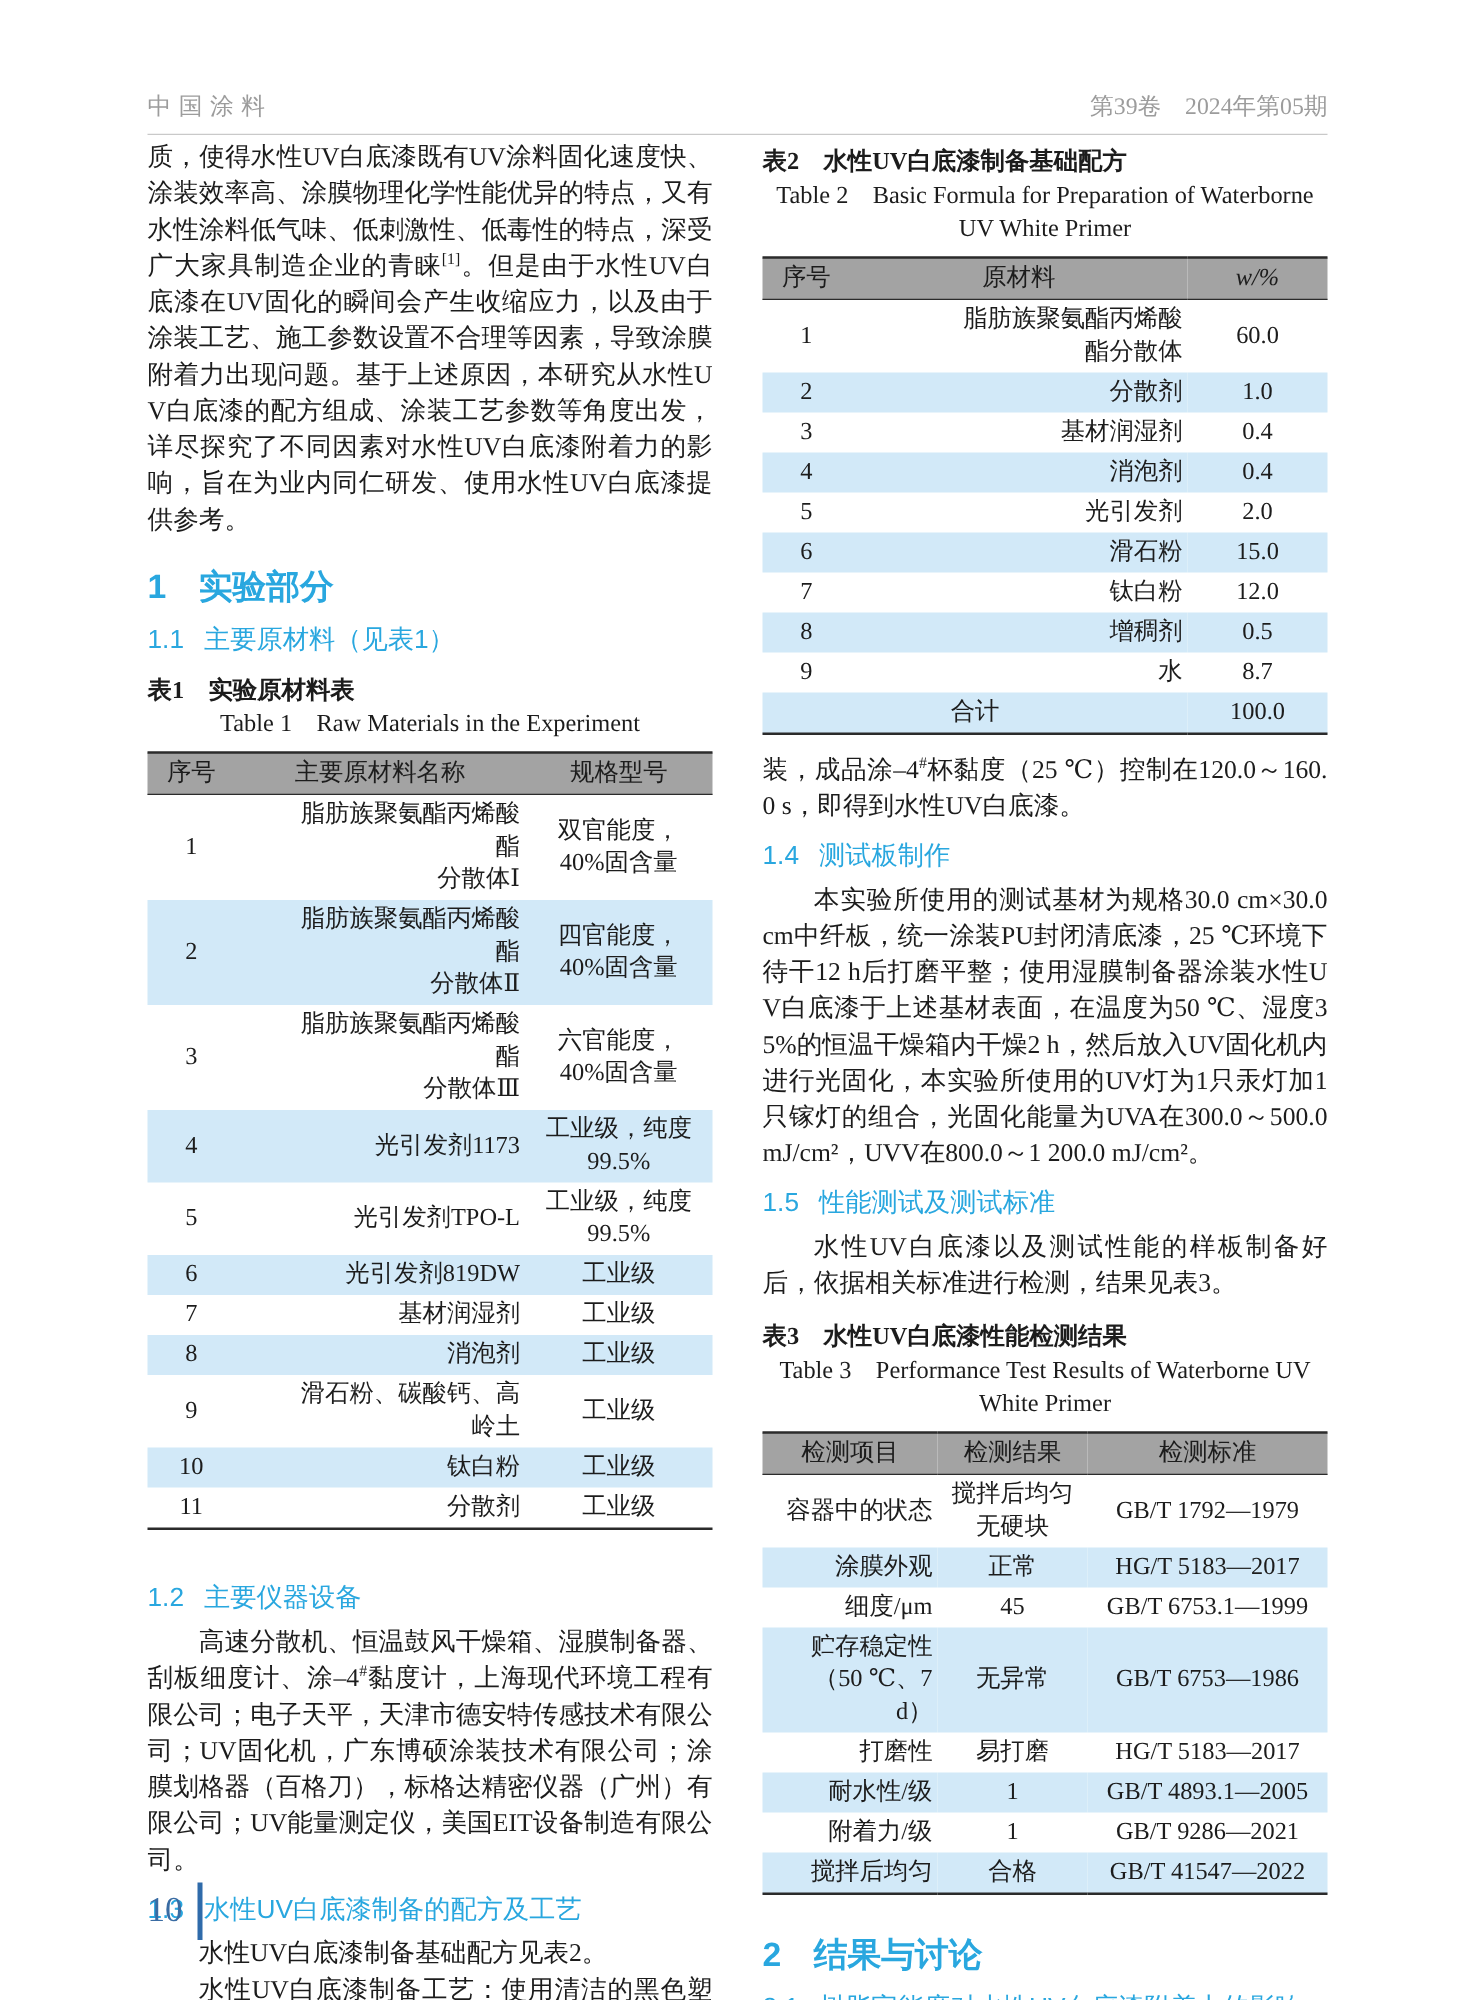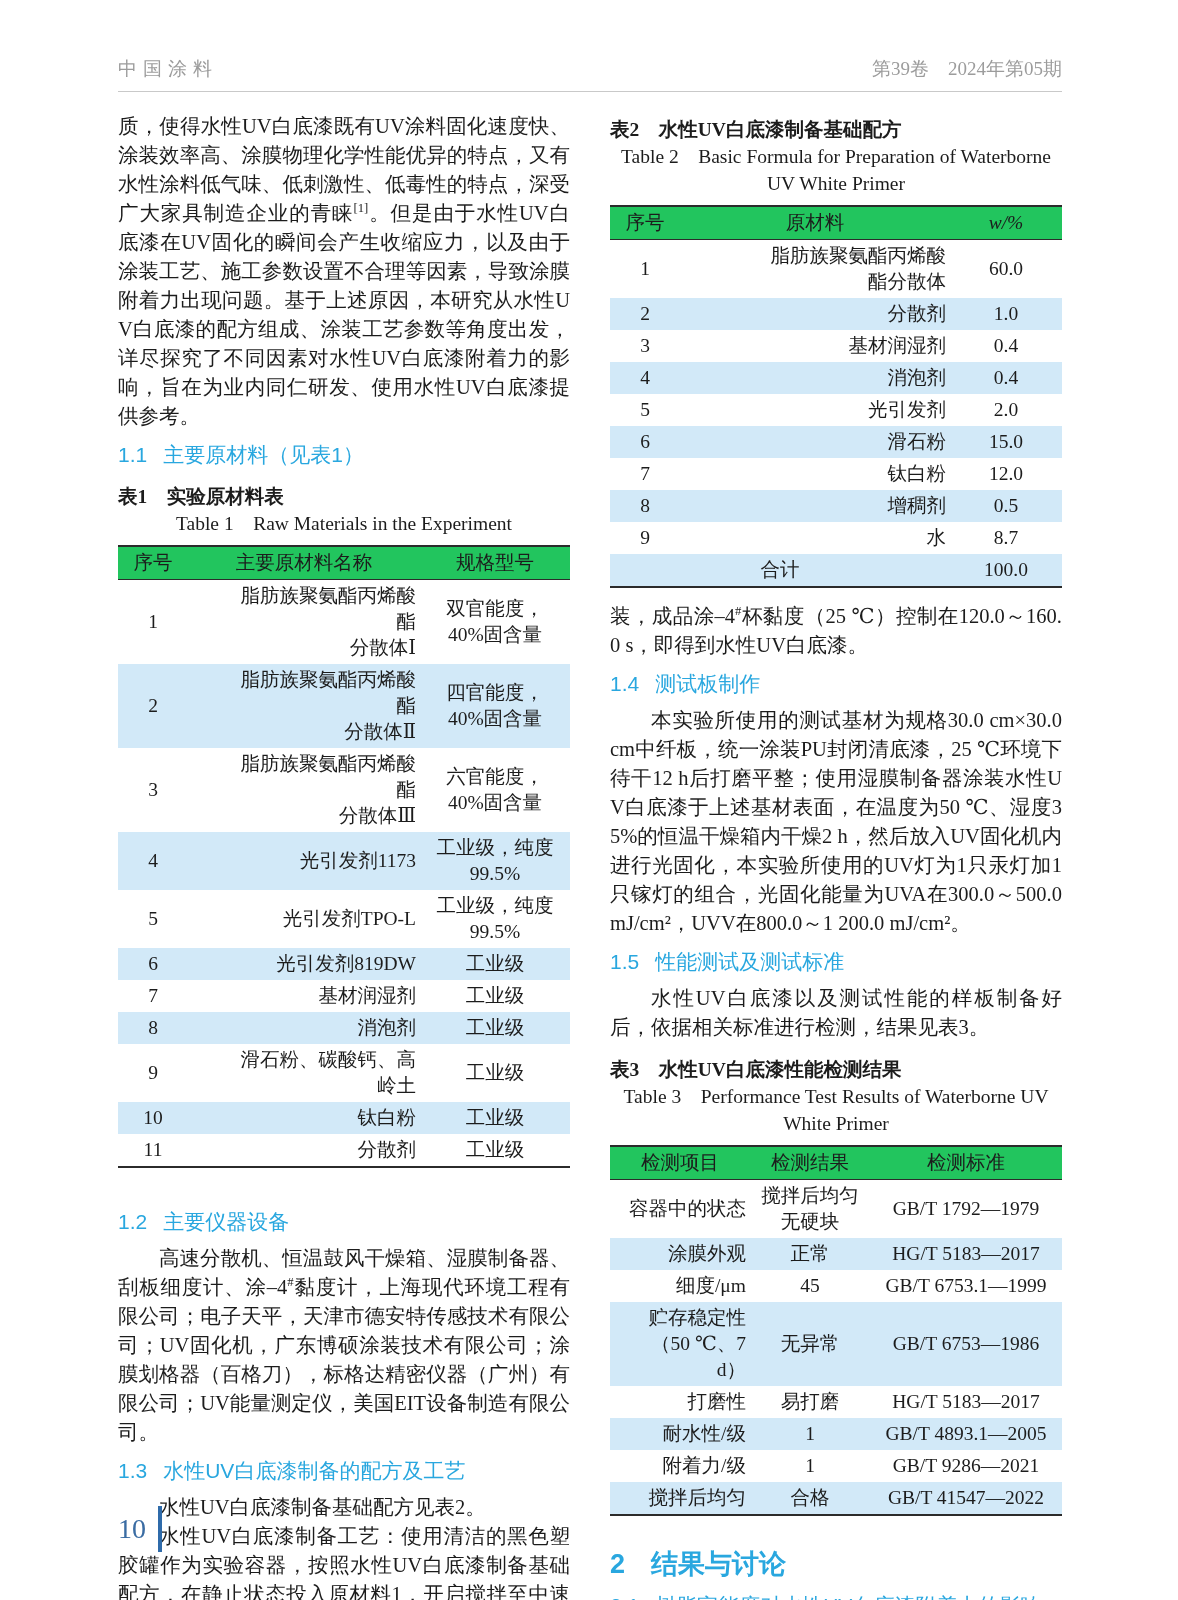--- a/index.html
+++ b/index.html
@@ -6,21 +6,21 @@
   html, body { width: 1178px; height: 1600px; }
   body {
     position: relative;
     background: #ffffff;
     color: #1c1c1c;
     font-family: "Liberation Serif", "DejaVu Serif", serif;
   }
 
   
   .page-header {
-    position: absolute; left: 118px; top: 56px; width: 944px;
+    position: absolute; left: 118px; top: 72px; width: 944px;
     display: flex; justify-content: space-between; align-items: flex-end;
     border-bottom: 1px solid #c9c9c9; padding-bottom: 9px;
     color: #9c9c9c; font-size: 19px;
   }
   .page-header .journal { letter-spacing: 6px; }
 
   
   .col { position: absolute; top: 112px; width: 452px; }
   .col-left  { left: 118px; }
   .col-right { left: 610px; }
@@ -50,21 +50,21 @@
   .cap-zh { font-weight: 700; font-size: 19.5px; margin-top: 14px; line-height: 27px; }
   .cap-en { text-align: center; font-weight: 400; font-size: 19.5px; line-height: 27px; margin-bottom: 8px; }
 
   
   table.data {
     width: 100%; border-collapse: collapse;
     font-size: 19.5px; line-height: 26px;
     border-top: 2px solid #2b2b2b; border-bottom: 2px solid #2b2b2b;
     margin-bottom: 6px;
   }
-  table.data thead tr { background: #22c55e; border-bottom: 1.5px solid #2b2b2b; }
+  table.data thead tr { background: #a3a3a3; border-bottom: 1.5px solid #2b2b2b; }
   table.data th { font-weight: 400; padding: 3px 4px; text-align: center; }
   table.data td { padding: 3px 4px; vertical-align: middle; white-space: pre-line; }
   table.data tr.alt { background: #d2e9f8; }
   td.c { text-align: center; }
   td.l { text-align: right; }
   th.it, .it { font-style: italic; }
 
   #table1 col.c1 { width: 70px; } #table1 col.c2 { width: 232px; } #table1 col.c3 { width: 150px; }
   #table2 col.c1 { width: 70px; } #table2 col.c2 { width: 270px; } #table2 col.c3 { width: 112px; }
   #table3 col.c1 { width: 140px; } #table3 col.c2 { width: 120px; } #table3 col.c3 { width: 192px; }
@@ -87,20 +87,23 @@
 
 <div class="page-header">
   <span class="journal">中国涂料</span>
   <span class="issue">第39卷　2024年第05期</span>
 </div>
 
 <div class="col col-left">
 
   <p class="body-text"><span>质，使得水性UV白底漆既有UV涂料固化速度快、涂装效率高、涂膜物理化学性能优异的特点，又有水性涂料低气味、低刺激性、低毒性的特点，深受广大家具制造企业的青睐</span><sup class="s">[1]</sup><span>。但是由于水性UV白底漆在UV固化的瞬间会产生收缩应力，以及由于涂装工艺、施工参数设置不合理等因素，导致涂膜附着力出现问题。基于上述原因，本研究从水性UV白底漆的配方组成、涂装工艺参数等角度出发，详尽探究了不同因素对水性UV白底漆附着力的影响，旨在为业内同仁研发、使用水性UV白底漆提供参考。</span></p>
 
+  <div class="h-sec">
+    <span class="num">1</span><span>实验部分</span>
+  </div>
 
   <div class="h-sub">
     <span class="num">1.1</span><span>主要原材料（见表1）</span>
   </div>
 
   <div class="cap-zh">表1　实验原材料表</div>
   <div class="cap-en">Table 1　Raw Materials in the Experiment</div>
 
   <table class="data" id="table1">
     <colgroup>

